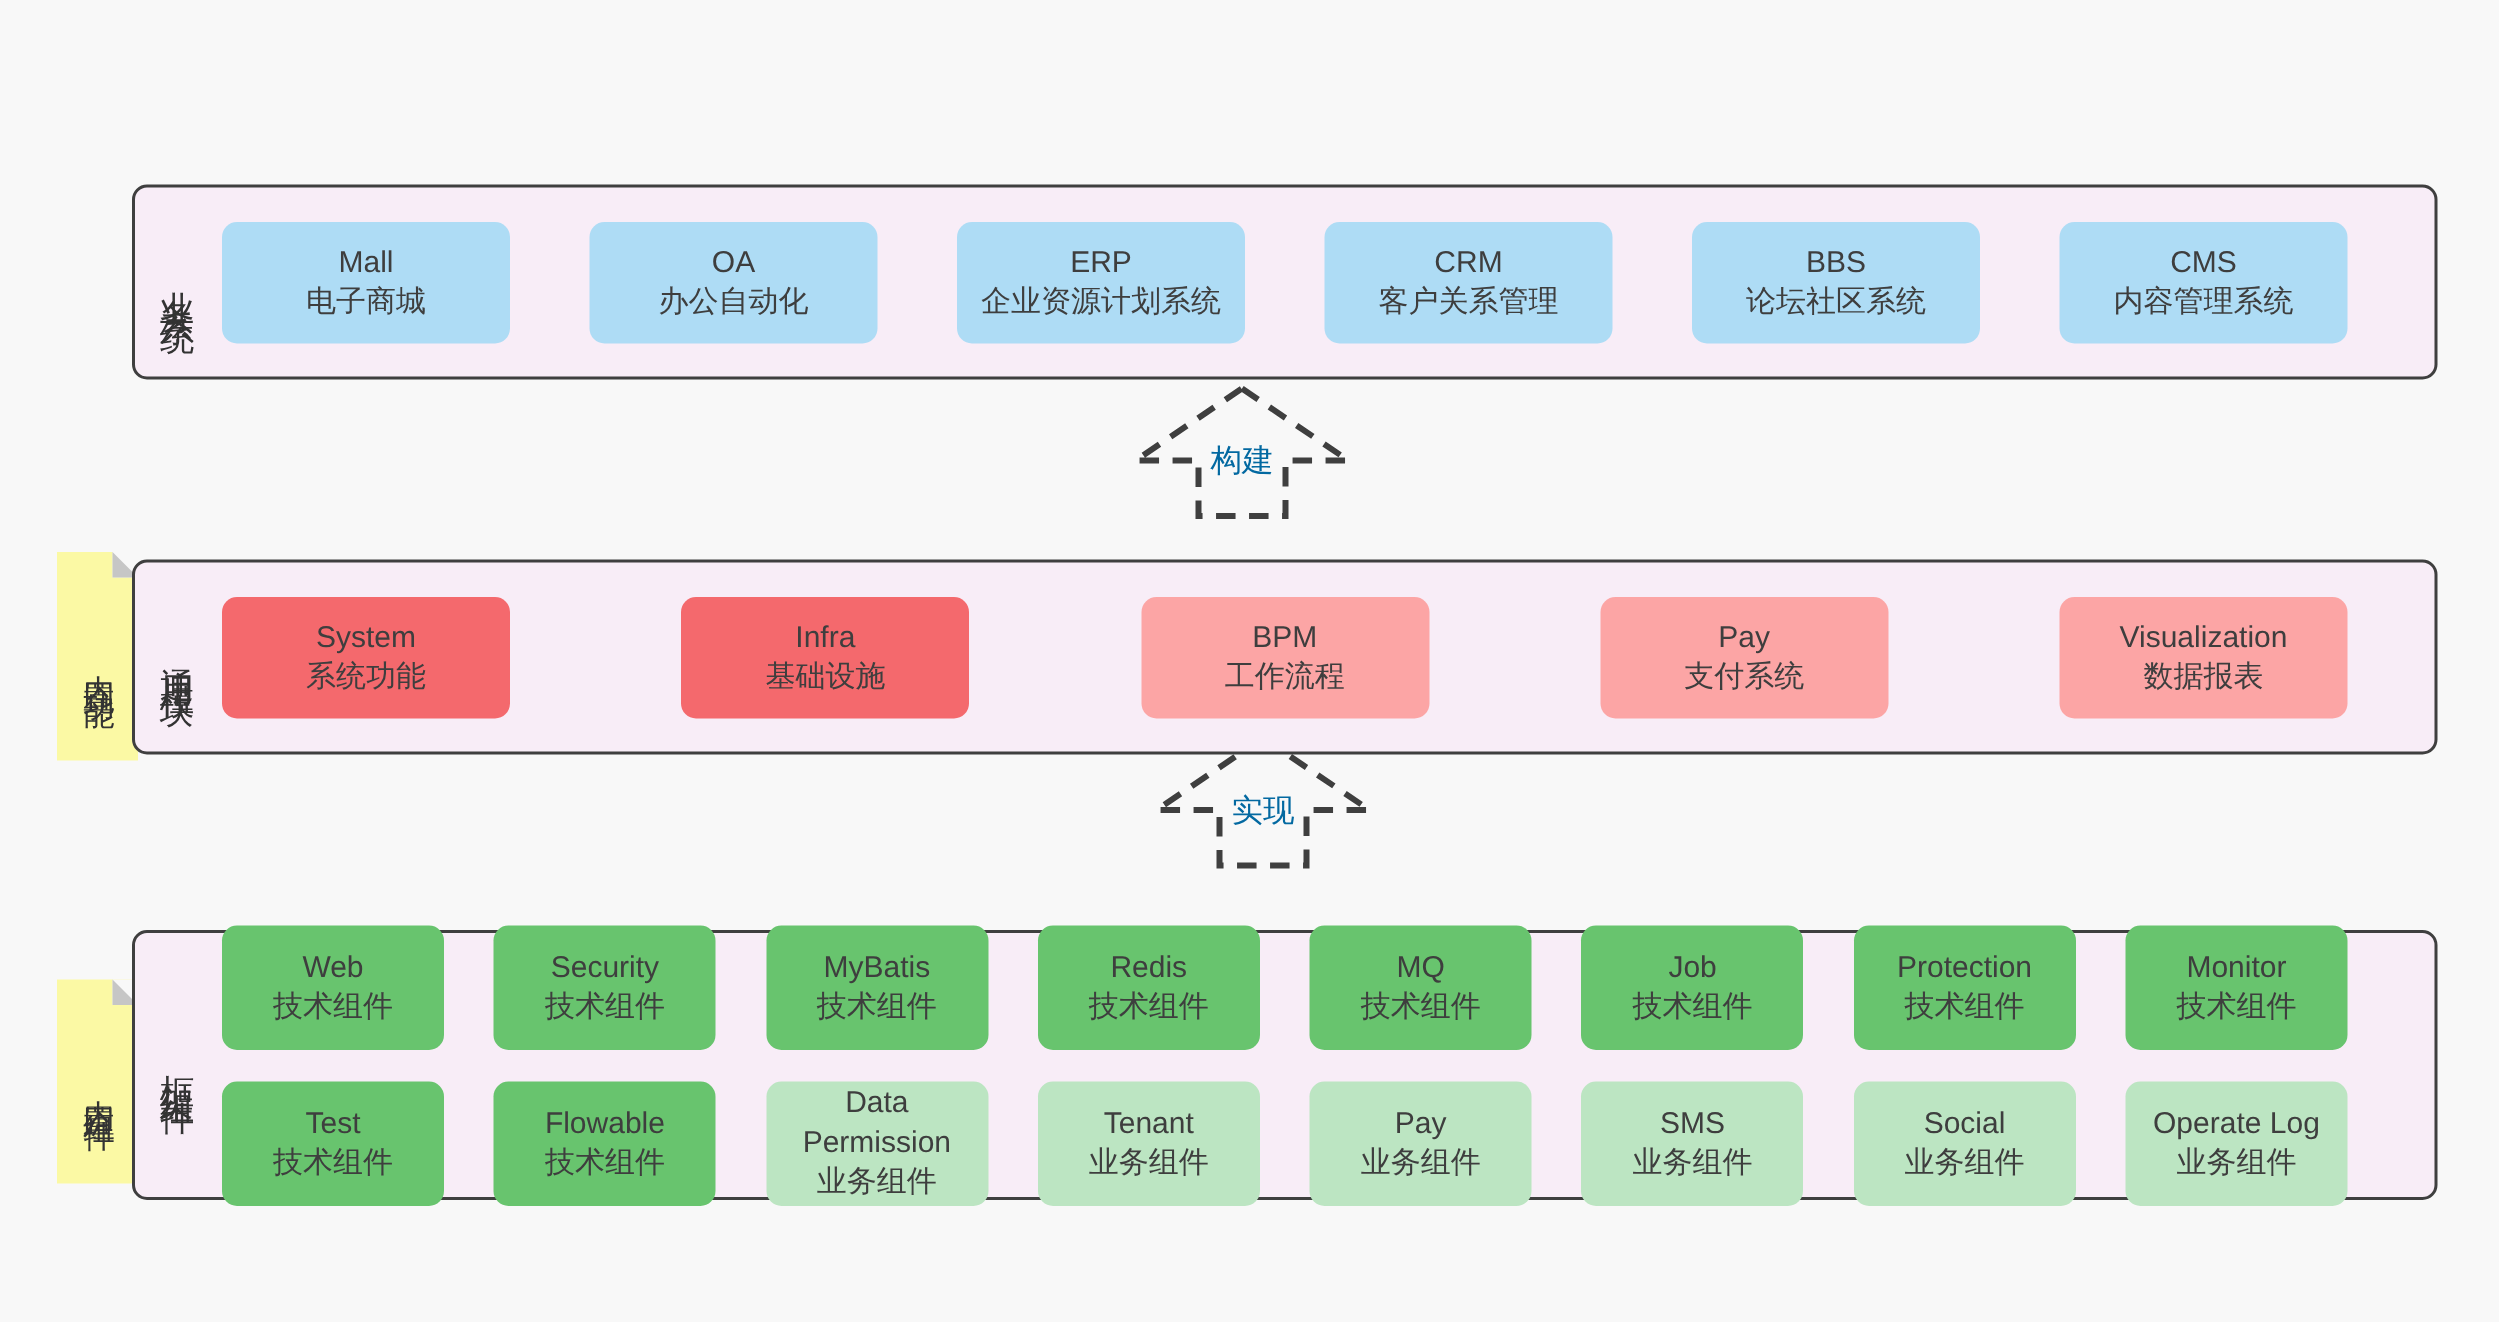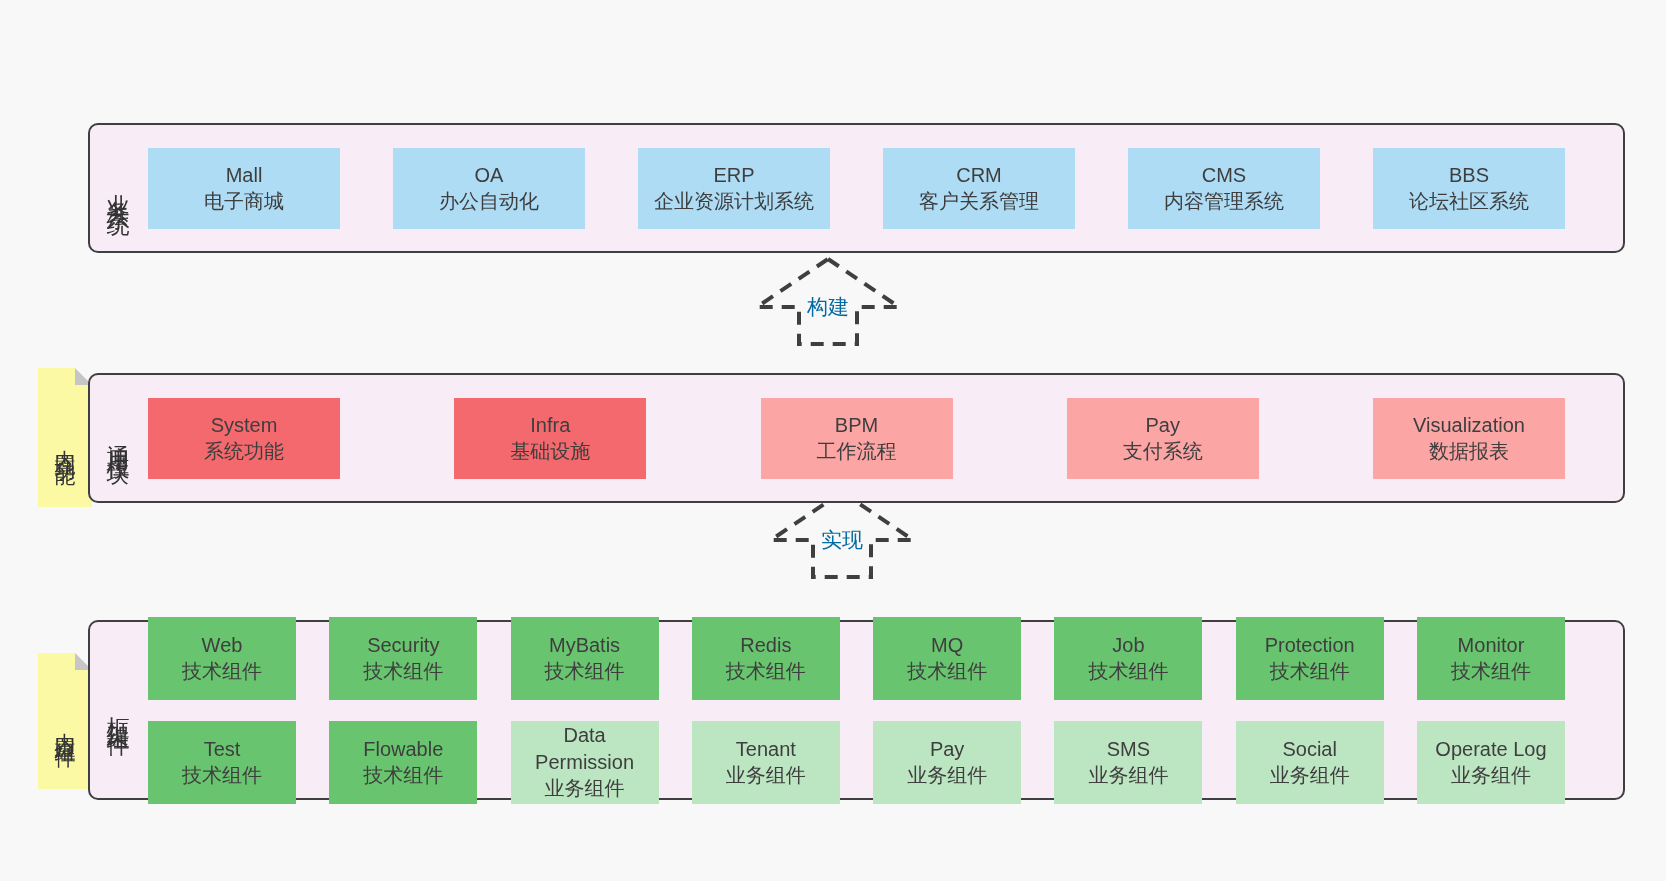--- a/index.html
+++ b/index.html
@@ -29,21 +29,21 @@
   }
 
   .panel-content {
     flex:1; display:flex; flex-direction:column; justify-content:center;
     padding-right:58px; gap:21px;
   }
   .box-row { display:flex; justify-content:space-between; }
 
   
   .box {
-    border-radius:0; box-sizing:border-box;
+    border-radius:10px; box-sizing:border-box;
     display:flex; flex-direction:column; align-items:center; justify-content:center;
     text-align:center; font-size:20px; line-height:1.32; padding:0 10px;
   }
   .box-lg { width:192px; height:81px; }
   .box-sm { width:148px; height:83px; }
   .blue       { background:#aedcf5; }
   .red        { background:#f4696d; }
   .pink       { background:#fca5a5; }
   .green      { background:#68c46e; }
   .lightgreen { background:#bce5c2; }
@@ -104,26 +104,26 @@
       </div>
       <div class="box box-lg blue">
         <div>ERP</div>
         <div>企业资源计划系统</div>
       </div>
       <div class="box box-lg blue">
         <div>CRM</div>
         <div>客户关系管理</div>
       </div>
       <div class="box box-lg blue">
+        <div>BBS</div>
+        <div>论坛社区系统</div>
+      </div>
+      <div class="box box-lg blue">
         <div>CMS</div>
         <div>内容管理系统</div>
-      </div>
-      <div class="box box-lg blue">
-        <div>BBS</div>
-        <div>论坛社区系统</div>
       </div>
     </div>
   </div>
 </div>
 
 <div class="arrow" id="arrow-build">
   <svg width="150" height="92" viewBox="0 0 150 92">
     <polygon points="75,3 146,51 104,51 104,88 46,88 46,51 4,51" fill="none" stroke="#3f3f3f" stroke-width="4" stroke-dasharray="13,9"></polygon>
   </svg>
   <div class="arrow-label">构建</div>

